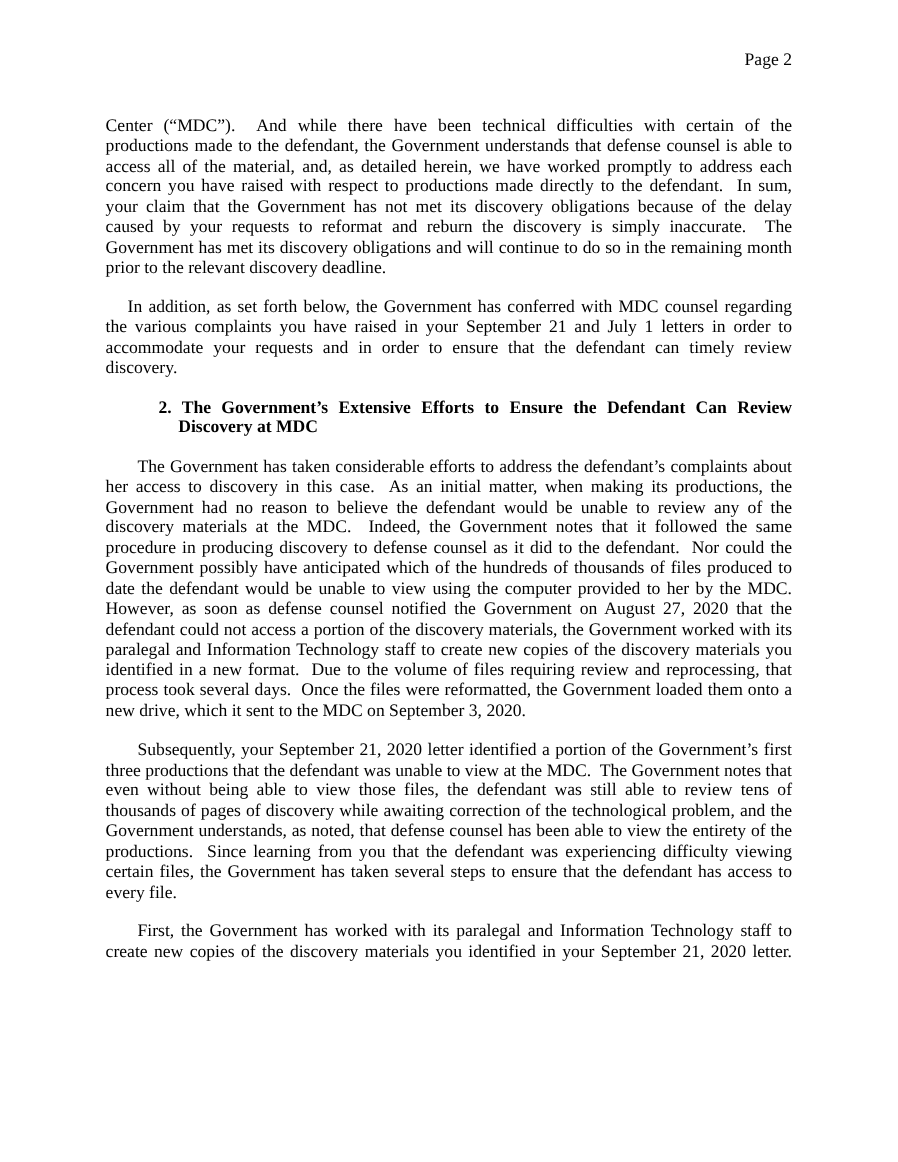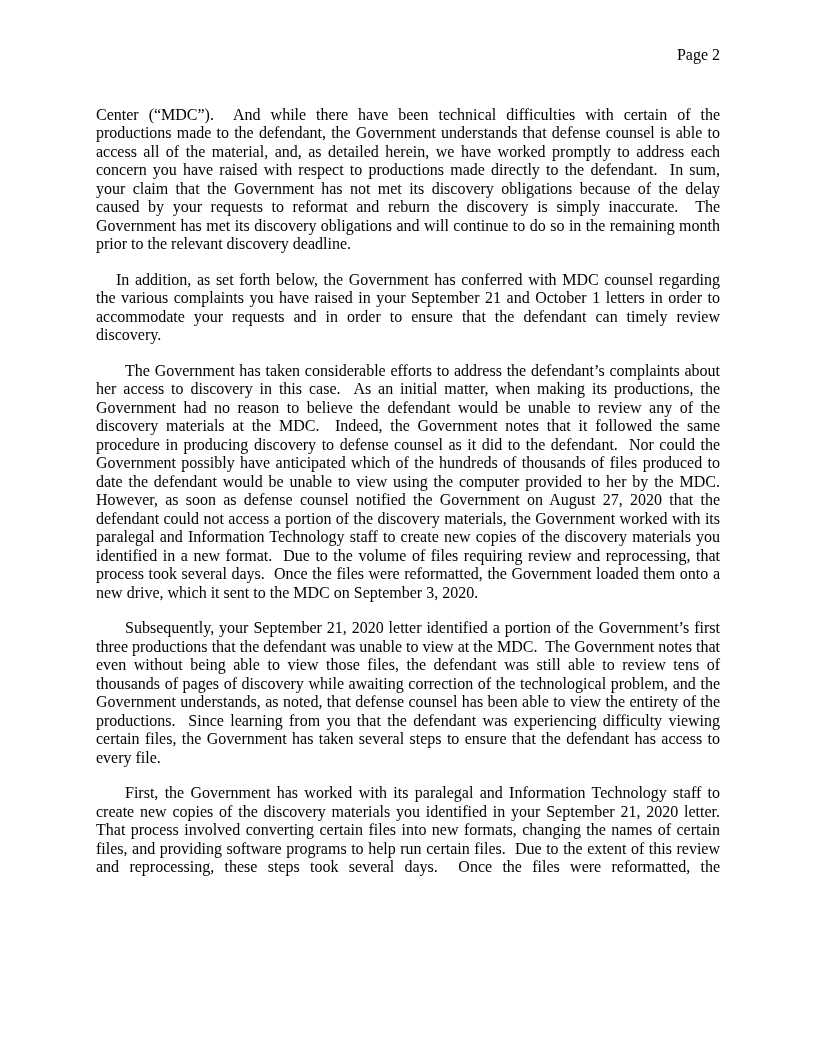--- a/index.html
+++ b/index.html
@@ -50,22 +50,23 @@
 </head>
 <body>
 
 <div class="page">
   <div class="content">
 
     <div class="page-number">Page 2</div>
 
     <p class="para first indent-none">Center (“MDC”).  And while there have been technical difficulties with certain of the productions made to the defendant, the Government understands that defense counsel is able to access all of the material, and, as detailed herein, we have worked promptly to address each concern you have raised with respect to productions made directly to the defendant.  In sum, your claim that the Government has not met its discovery obligations because of the delay caused by your requests to reformat and reburn the discovery is simply inaccurate.  The Government has met its discovery obligations and will continue to do so in the remaining month prior to the relevant discovery deadline.</p>
 
-    <p class="para indent-sm">In addition, as set forth below, the Government has conferred with MDC counsel regarding the various complaints you have raised in your September 21 and October 1 letters in order to accommodate your requests and in order to ensure that the defendant can timely review discovery.</p>
+    <p class="para indent-sm">In addition, as set forth below, the Government has conferred with MDC counsel regarding the various complaints you have raised in your September 21 and July 1 letters in order to accommodate your requests and in order to ensure that the defendant can timely review discovery.</p>
 
+    <p class="section-heading"><span>2.</span> <span>The Government’s Extensive Efforts to Ensure the Defendant Can Review Discovery at MDC</span></p>
 
     <p class="para indent-md">The Government has taken considerable efforts to address the defendant’s complaints about her access to discovery in this case.  As an initial matter, when making its productions, the Government had no reason to believe the defendant would be unable to review any of the discovery materials at the MDC.  Indeed, the Government notes that it followed the same procedure in producing discovery to defense counsel as it did to the defendant.  Nor could the Government possibly have anticipated which of the hundreds of thousands of files produced to date the defendant would be unable to view using the computer provided to her by the MDC.  However, as soon as defense counsel notified the Government on August 27, 2020 that the defendant could not access a portion of the discovery materials, the Government worked with its paralegal and Information Technology staff to create new copies of the discovery materials you identified in a new format.  Due to the volume of files requiring review and reprocessing, that process took several days.  Once the files were reformatted, the Government loaded them onto a new drive, which it sent to the MDC on September 3, 2020.</p>
 
     <p class="para indent-md">Subsequently, your September 21, 2020 letter identified a portion of the Government’s first three productions that the defendant was unable to view at the MDC.  The Government notes that even without being able to view those files, the defendant was still able to review tens of thousands of pages of discovery while awaiting correction of the technological problem, and the Government understands, as noted, that defense counsel has been able to view the entirety of the productions.  Since learning from you that the defendant was experiencing difficulty viewing certain files, the Government has taken several steps to ensure that the defendant has access to every file.</p>
 
     <p class="para indent-md"><span class="italic">First</span><span>, the Government has worked with its paralegal and Information Technology staff to create new copies of the discovery materials you identified in your September 21, 2020 letter.  That process involved converting certain files into new formats, changing the names of certain files, and providing software programs to help run certain files.  Due to the extent of this review and reprocessing, these steps took several days.  Once the files were reformatted, the Government loaded them onto a new drive, which it sent to the MDC on October 2, 2020.  The cover letter accompanying that production included instructions for how the defendant may access the files she previously had difficulty viewing.</span></p>
 
   </div>
 </div>
 

